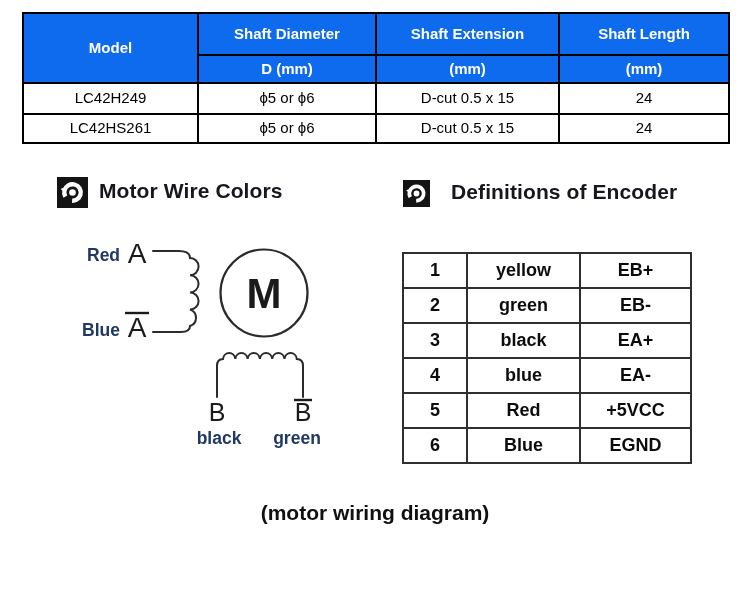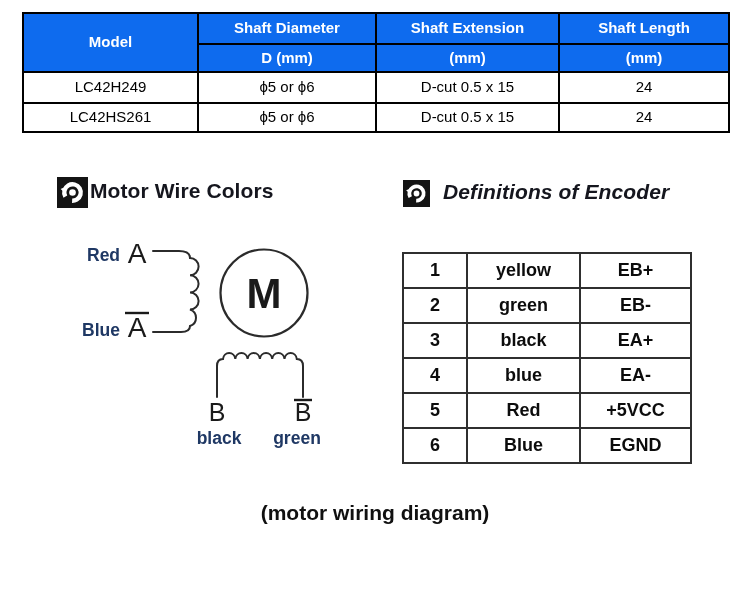--- a/index.html
+++ b/index.html
@@ -11,24 +11,24 @@
   
   table.spec{
     position:absolute;left:22px;top:12px;width:706px;
     border-collapse:collapse;table-layout:fixed;
   }
   table.spec td{
     border:2px solid #000;text-align:center;vertical-align:middle;
     font-size:15px;color:#000;padding:0;line-height:1.1;
   }
   table.spec td.hdr{background:#0E6BEE;color:#fff;font-weight:700;}
-  tr.h1{height:31px;} tr.h2{height:28px;margin-top:40px;} tr.b1{height:31px;margin-top:11px;} tr.b2{height:29px;}
+  tr.h1{height:42px;} tr.h2{height:28px;margin-top:40px;} tr.b1{height:31px;margin-top:11px;} tr.b2{height:29px;}
 
   
-  .section-head{position:absolute;display:flex;align-items:flex-start;gap:2px;}
+  .section-head{position:absolute;display:flex;align-items:flex-start;gap:11px;}
   .section-head .icon{flex:0 0 auto;display:block;}
   .section-title{
     font-size:21px;font-weight:600;color:#15161e;line-height:24px;
     letter-spacing:0.1px;
   }
 
   
   table.encoder{
     position:absolute;left:402px;top:252px;width:288px;
     border-collapse:collapse;table-layout:fixed;
@@ -87,21 +87,21 @@
 <div class="section-head" style="left:57px;top:177px;">
   <svg class="icon" width="31" height="31" viewBox="0 0 30 30">
     <rect x="0" y="0" width="30" height="30" fill="#141414"></rect>
     <circle cx="15" cy="15" r="8" fill="none" stroke="#ffffff" stroke-width="4.2" stroke-dasharray="42 8.3" transform="rotate(150 15 15)"></circle>
     <polygon points="3.5,11.5 10.5,8.5 8,15.5" fill="#ffffff"></polygon>
     <circle cx="15" cy="15" r="3.2" fill="#ffffff"></circle>
   </svg>
   <div class="section-title" style="padding-top:2px;">Motor Wire Colors</div>
 </div>
 
-<div class="section-head" style="left:403px;top:180px;gap:13px;font-style:italic;">
+<div class="section-head" style="left:403px;top:180px;gap:21px;">
   <svg class="icon" width="27" height="27" viewBox="0 0 30 30">
     <rect x="0" y="0" width="30" height="30" fill="#141414"></rect>
     <circle cx="15" cy="15" r="8" fill="none" stroke="#ffffff" stroke-width="4.2" stroke-dasharray="42 8.3" transform="rotate(150 15 15)"></circle>
     <polygon points="3.5,11.5 10.5,8.5 8,15.5" fill="#ffffff"></polygon>
     <circle cx="15" cy="15" r="3.2" fill="#ffffff"></circle>
   </svg>
   <div>
     <div class="section-title">Definitions of Encoder</div>
   </div>
 </div>

